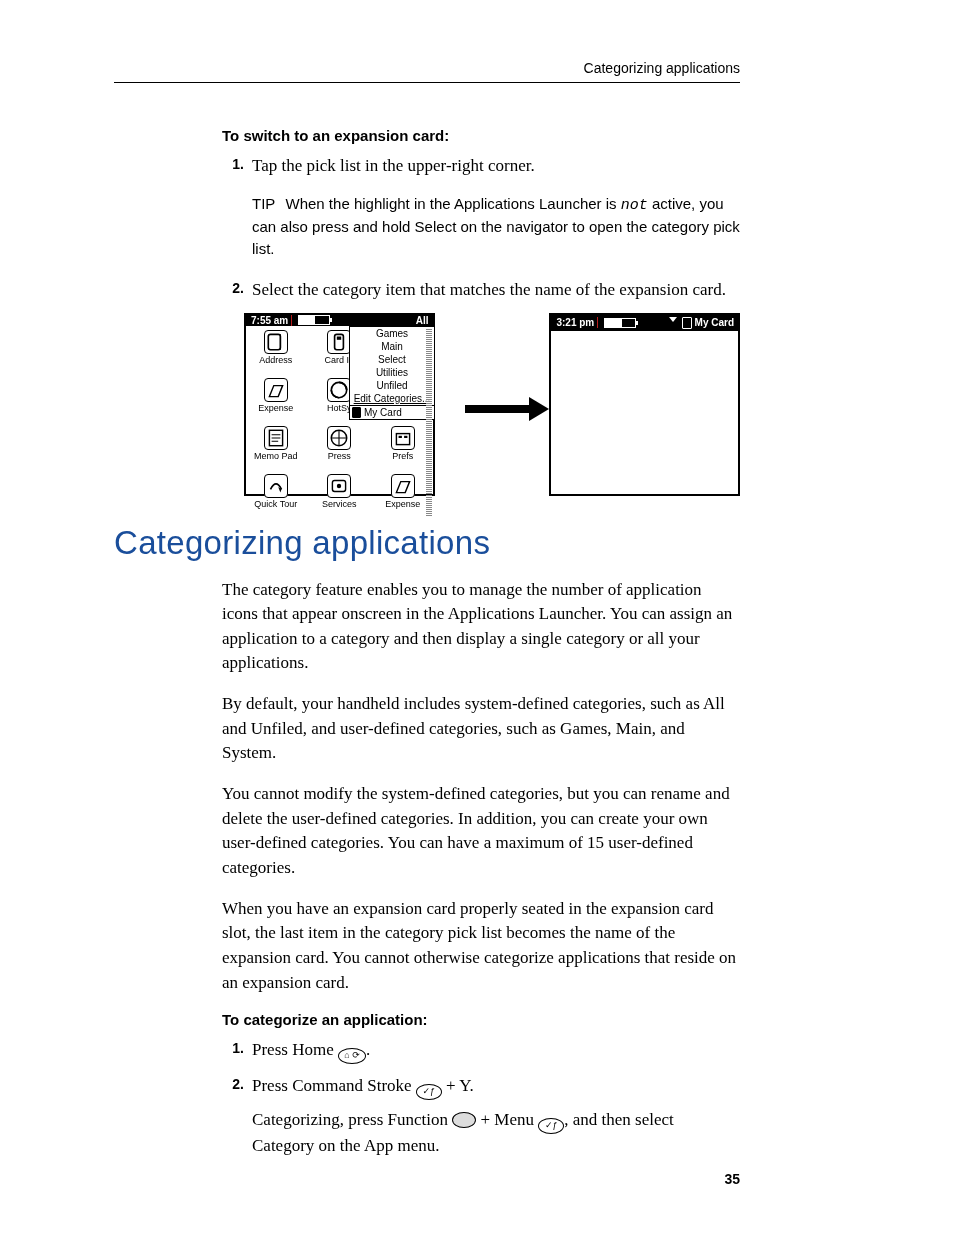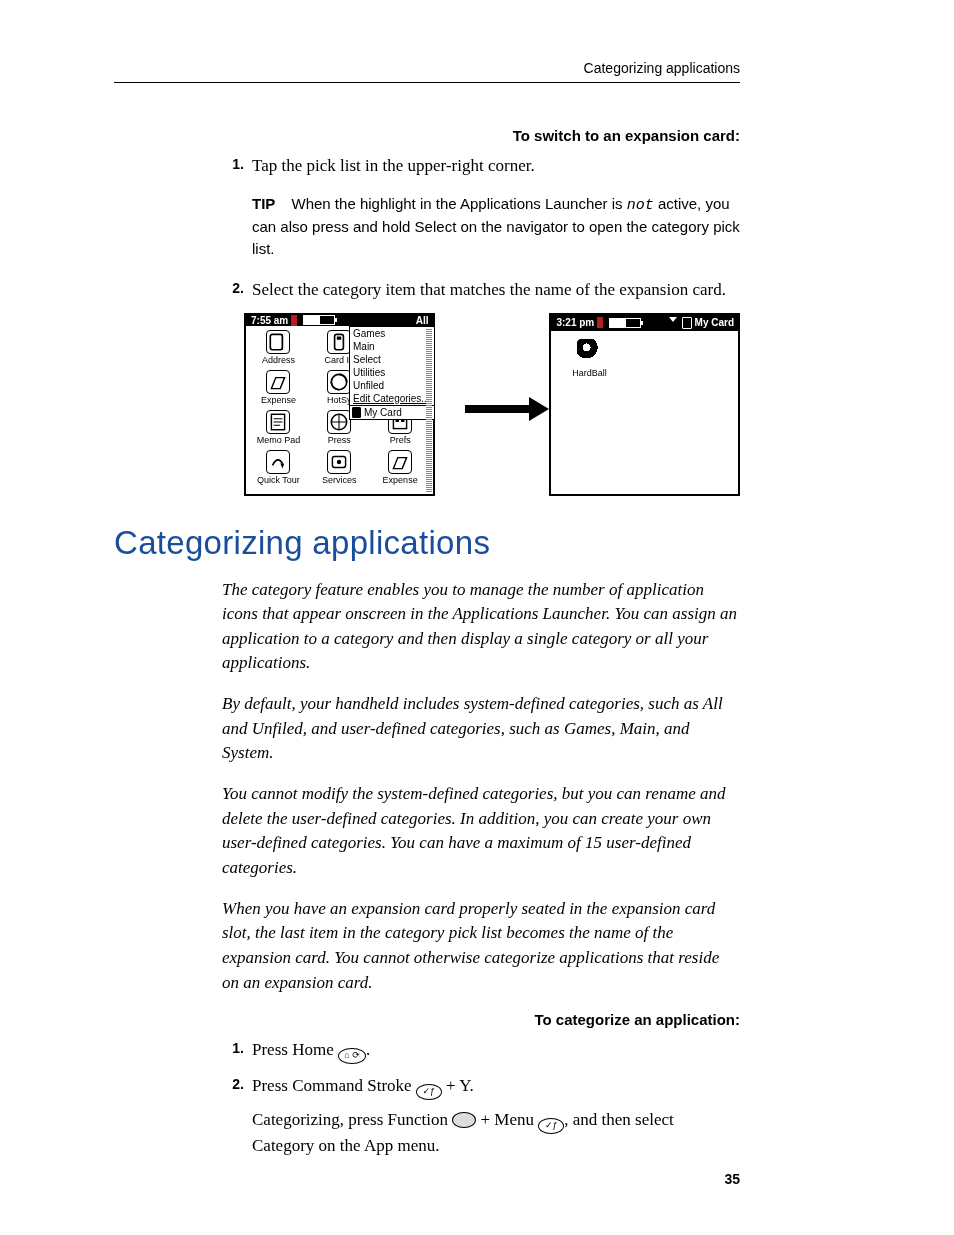--- a/index.html
+++ b/index.html
@@ -31,21 +31,20 @@
   }
   .content {
     margin-left: 108px; 
     margin-right: 0;
   }
   .subheading {
     font-family: Arial, Helvetica, sans-serif;
     font-weight: bold;
     font-size: 15px;
     margin: 0 0 10px 0;
-    text-align: right;
   }
   .step {
     display: flex;
     margin: 4px 0 10px 0;
   }
   .step-num {
     font-family: Arial, Helvetica, sans-serif;
     font-weight: bold;
     font-size: 14px;
     width: 22px;
@@ -59,22 +58,22 @@
     line-height: 1.45;
     flex: 1;
   }
   .tip-block {
     margin: 14px 0 18px 30px;
     font-family: Arial, Helvetica, sans-serif;
     font-size: 15px;
     line-height: 1.45;
   }
   .tip-label {
-    font-weight: bold;
-    margin-right: 12px;
+    font-weight: normal;
+    margin-right: 6px;
   }
   .tip-italic {
     font-style: italic;
     font-family: Liberation Mono, monospace;
   }
   .figure-area {
     display: flex;
     align-items: flex-start;
     margin: 10px 0 28px 22px;
   }
@@ -83,21 +82,20 @@
     font-weight: normal;
     font-size: 33px;
     color: #1a4e9b;
     margin: 16px 0 16px 0;
     letter-spacing: 0.3px;
   }
   .body-p {
     font-size: 17px;
     line-height: 1.45;
     margin: 0 0 16px 0;
-    font-style: italic;
   }
   .page-num {
     position: absolute;
     bottom: 48px;
     right: 74px;
     font-family: Arial, Helvetica, sans-serif;
     font-weight: bold;
     font-size: 14px;
   }
 
@@ -127,21 +125,21 @@
     display: flex;
     align-items: center;
     height: 16px;
     font-weight: bold;
     font-size: 10px;
     padding: 0 2px;
   }
   .palm-time {
     flex: 0 0 auto;
     padding: 0 3px;
-    border-right: 6px solid #b91c1c;
+    border-right: 1px solid #b91c1c;
   }
   .palm-batt {
     width: 30px;
     height: 8px;
     border: 1px solid #fff;
     margin: 0 6px;
     position: relative;
     background: linear-gradient(to right, #fff 0%, #fff 55%, transparent 55%);
   }
   .palm-batt::after {
@@ -176,20 +174,21 @@
     flex: 1;
     position: relative;
     padding: 4px 2px;
   }
   .app-grid {
     display: grid;
     grid-template-columns: repeat(3, 1fr);
     row-gap: 0;
     column-gap: 0;
     text-align: center;
+    gap: 8px;
   }
   .app-item {
     display: flex;
     flex-direction: column;
     align-items: center;
     font-size: 9px;
     line-height: 1;
     height: 40px;
   }
   .app-item .mini-icon {
@@ -214,20 +213,21 @@
     width: 86px;
     background: #fff;
     border: 1px solid #000;
     font-size: 10px;
     box-sizing: border-box;
   }
   .palm-menu .menu-item {
     padding: 0 3px;
     line-height: 13px;
     white-space: nowrap;
+    text-align: center;
   }
   .palm-menu .menu-sep {
     border-top: 1px solid #000;
     margin: 0;
   }
   .palm-menu .menu-item.with-card {
     display: flex;
     align-items: center;
     gap: 3px;
   }
@@ -455,26 +455,20 @@
       <div class="palm palm-right">
         <div class="palm-titlebar">
           <span class="palm-time">3:21 pm</span>
           <span class="palm-batt"></span>
           <span class="palm-cat">
             <span class="dropdownglyph"></span>
             <span class="cardglyph"></span>
             <span>My Card</span>
           </span>
         </div>
-        <div class="palm-body">
-          <div style="width:60px;text-align:center;margin-left:6px;margin-top:4px;">
-            <div class="mini-icon hardball" style="width:24px;height:24px;margin:0 auto 3px auto;"></div>
-            <div style="font-size:9px;">HardBall</div>
-          </div>
-        </div>
       </div>
     </div>
   </div>
 
   <div class="h1">Categorizing applications</div>
 
   <div class="content">
     <p class="body-p">The category feature enables you to manage the number of application icons that appear onscreen in the Applications Launcher. You can assign an application to a category and then display a single category or all your applications.</p>
     <p class="body-p">By default, your handheld includes system-defined categories, such as All and Unfiled, and user-defined categories, such as Games, Main, and System.</p>
     <p class="body-p">You cannot modify the system-defined categories, but you can rename and delete the user-defined categories. In addition, you can create your own user-defined categories. You can have a maximum of 15 user-defined categories.</p>

